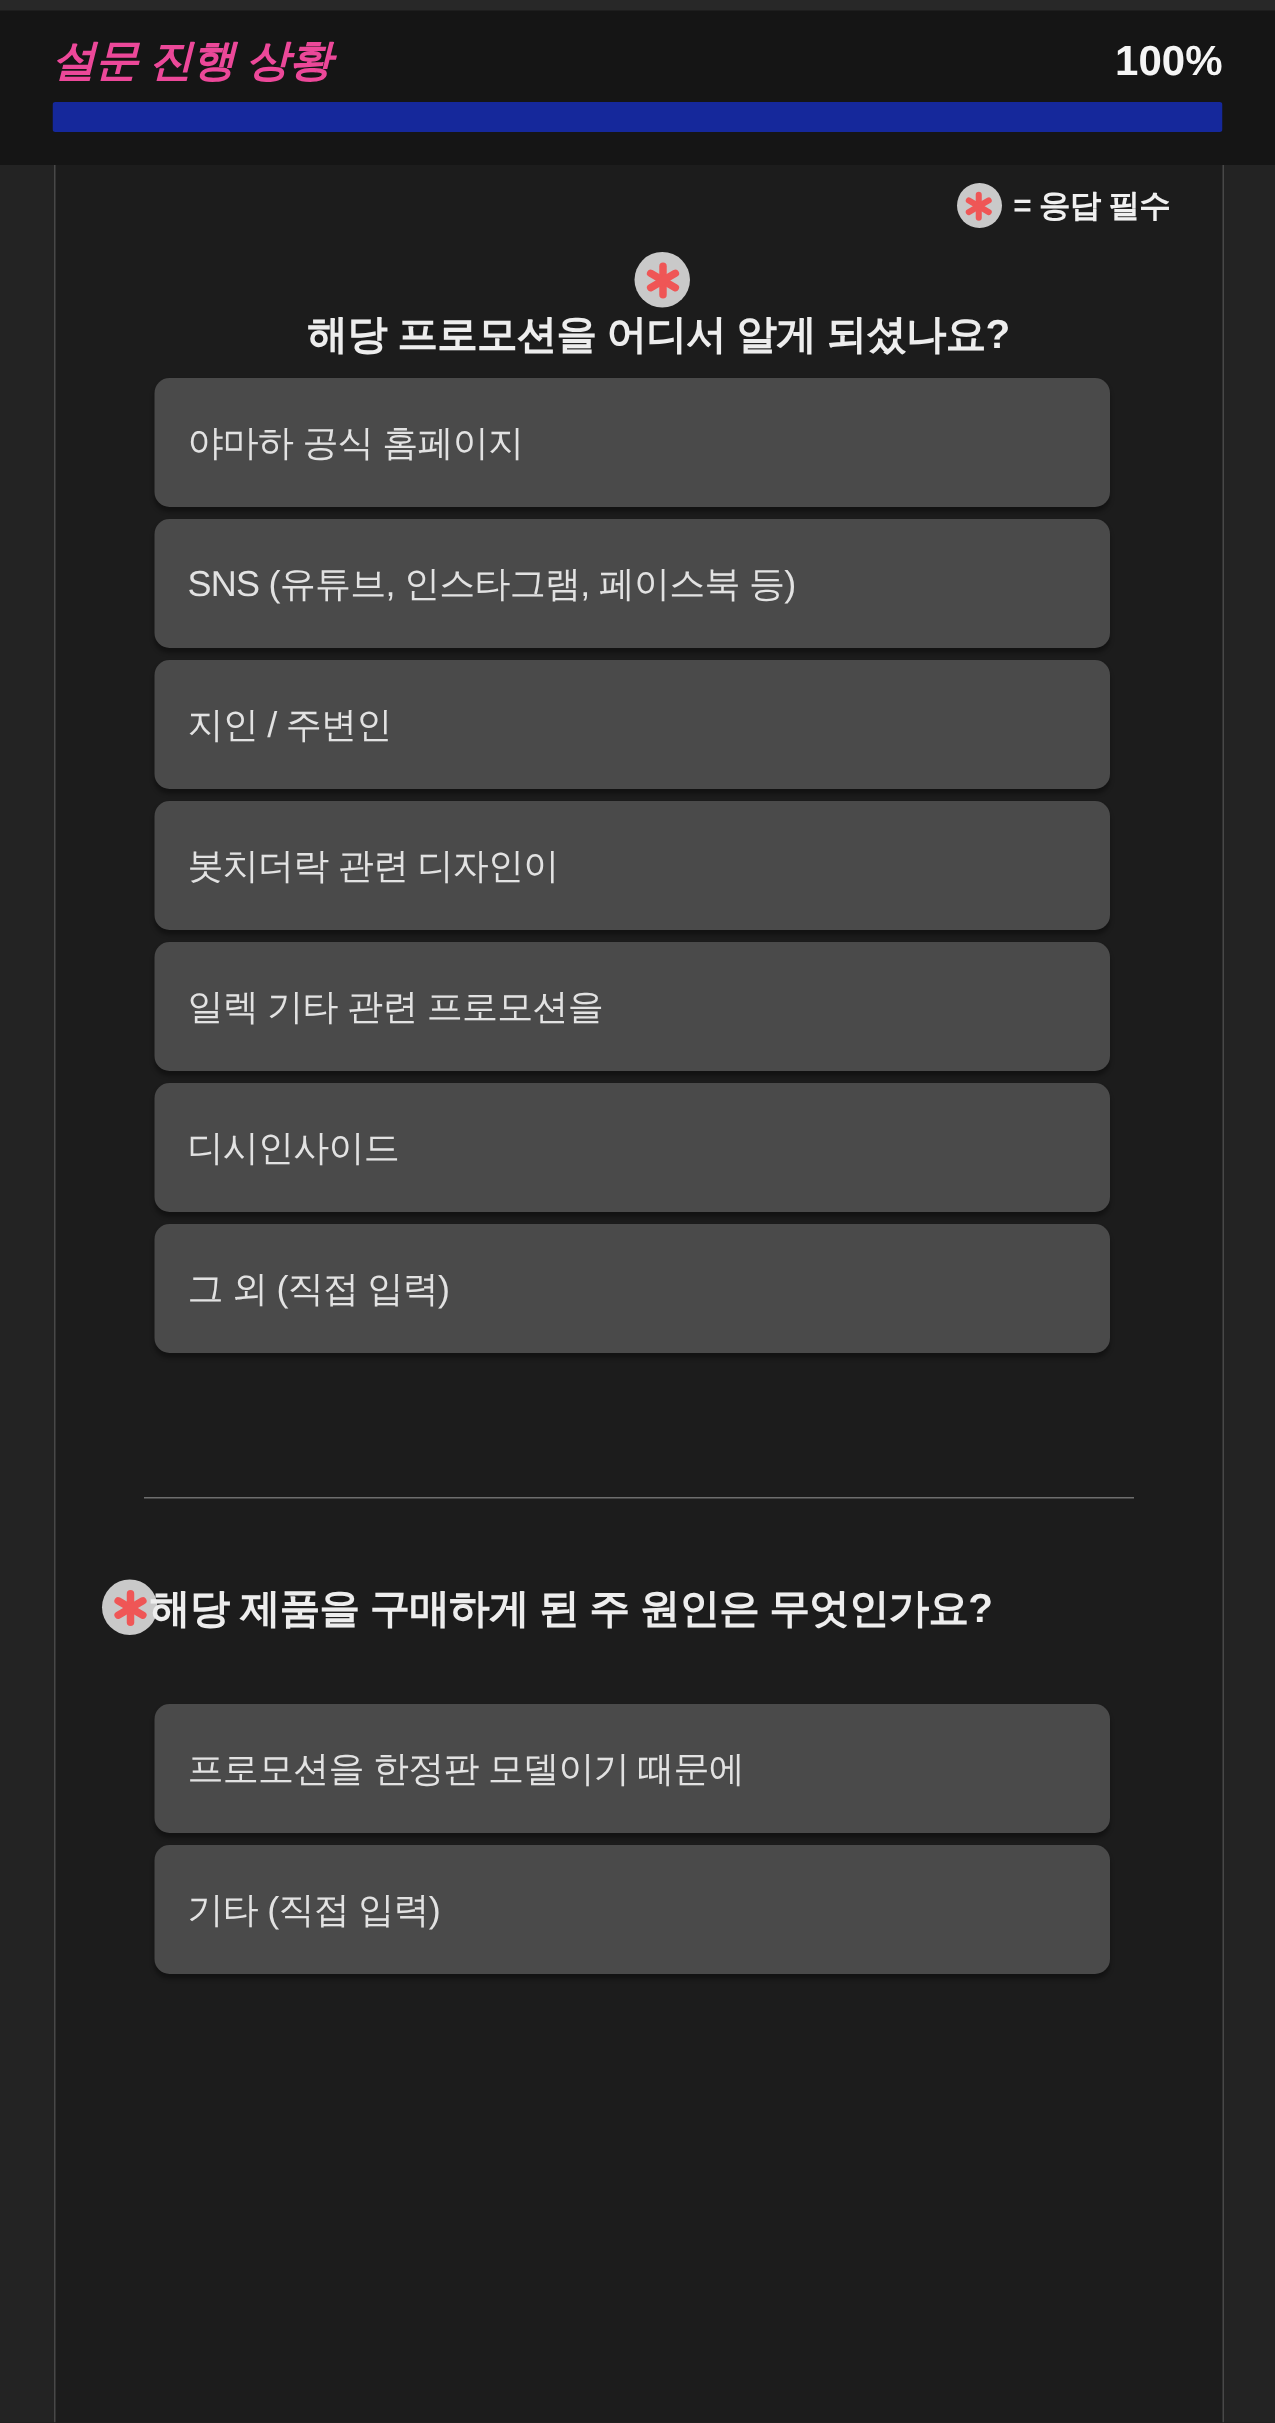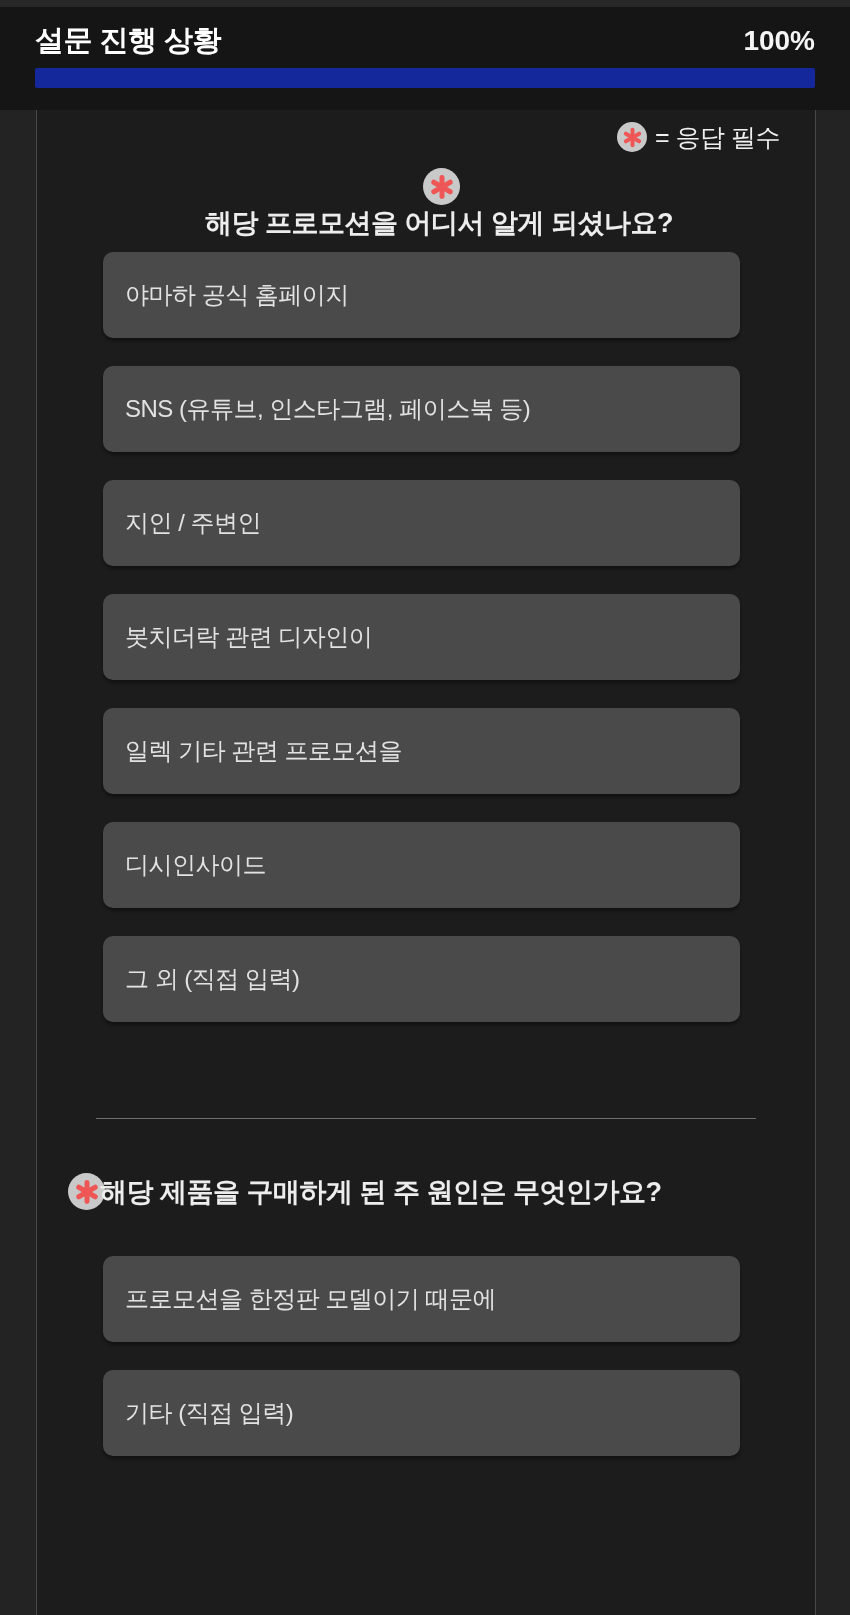--- a/index.html
+++ b/index.html
@@ -14,21 +14,21 @@
   .app-header {
     height:110px;
     background:#151515;
     border-top:7px solid #282828;
     padding:0 35px;
   }
   .header-row {
     display:flex; align-items:center; justify-content:space-between;
     padding-top:15px; height:52px;
   }
-  .header-title { color:#ffffff; font-size:29px; font-weight:700; letter-spacing:-0.5px; }
+  .header-title { color:#ec4899; font-size:29px; font-weight:700; letter-spacing:-0.5px;font-style:italic; }
   .header-percent { color:#f5f5f5; font-size:28px; font-weight:700; }
   .progress-track {
     margin-top:9px; height:20px; background:#0e0e0e; border-radius:2px; overflow:hidden;
   }
   .progress-fill { height:100%; width:0; background:#15289b; }
 
   
   .container {
     margin:0 34px 0 36px;
     min-height:1505px;
@@ -36,21 +36,21 @@
     border-left:1px solid #484848;
     border-right:1px solid #484848;
     padding:0;
   }
 
   
   .legend-row {
     display:flex; align-items:center; justify-content:flex-end;
     padding:12px 35px 0 0; height:42px;
   }
-  .legend-text { color:#f0f0f0; font-size:25px; font-weight:400; margin-left:8px; letter-spacing:-0.5px; }
+  .legend-text { color:#f0f0f0; font-size:21px; font-weight:700; margin-left:8px; letter-spacing:-0.5px; }
 
   
   .req-badge {
     border-radius:50%; background:#c9c9c9;
     display:inline-flex; align-items:center; justify-content:center;
     flex:0 0 auto;
   }
   .req-badge.small { width:30px; height:30px; }
   .req-badge.large { width:37px; height:37px; }
 
@@ -65,21 +65,21 @@
   .q-title {
     color:#ededed; font-size:27px; font-weight:700; letter-spacing:-0.5px;
     margin-left:-5px; white-space:nowrap;
   }
 
   
   .options { margin:47px 0 0 66px; width:637px; }
   .options.q2 { margin-top:46px; }
   .option-btn {
     display:flex; align-items:center;
-    width:637px; height:86px; margin-bottom:28px;
+    width:637px; height:86px; margin-bottom:8px;
     background:#4a4a4a; border:none; border-radius:10px;
     box-shadow:0 3px 3px rgba(0,0,0,0.35);
     color:#e2e2e2; font-size:24px; letter-spacing:-0.5px;
     font-family:"Liberation Sans","DejaVu Sans",sans-serif;
     text-align:left; padding:0 20px 0 22px;
     cursor:pointer;
   }
 
   
   .section-divider {

